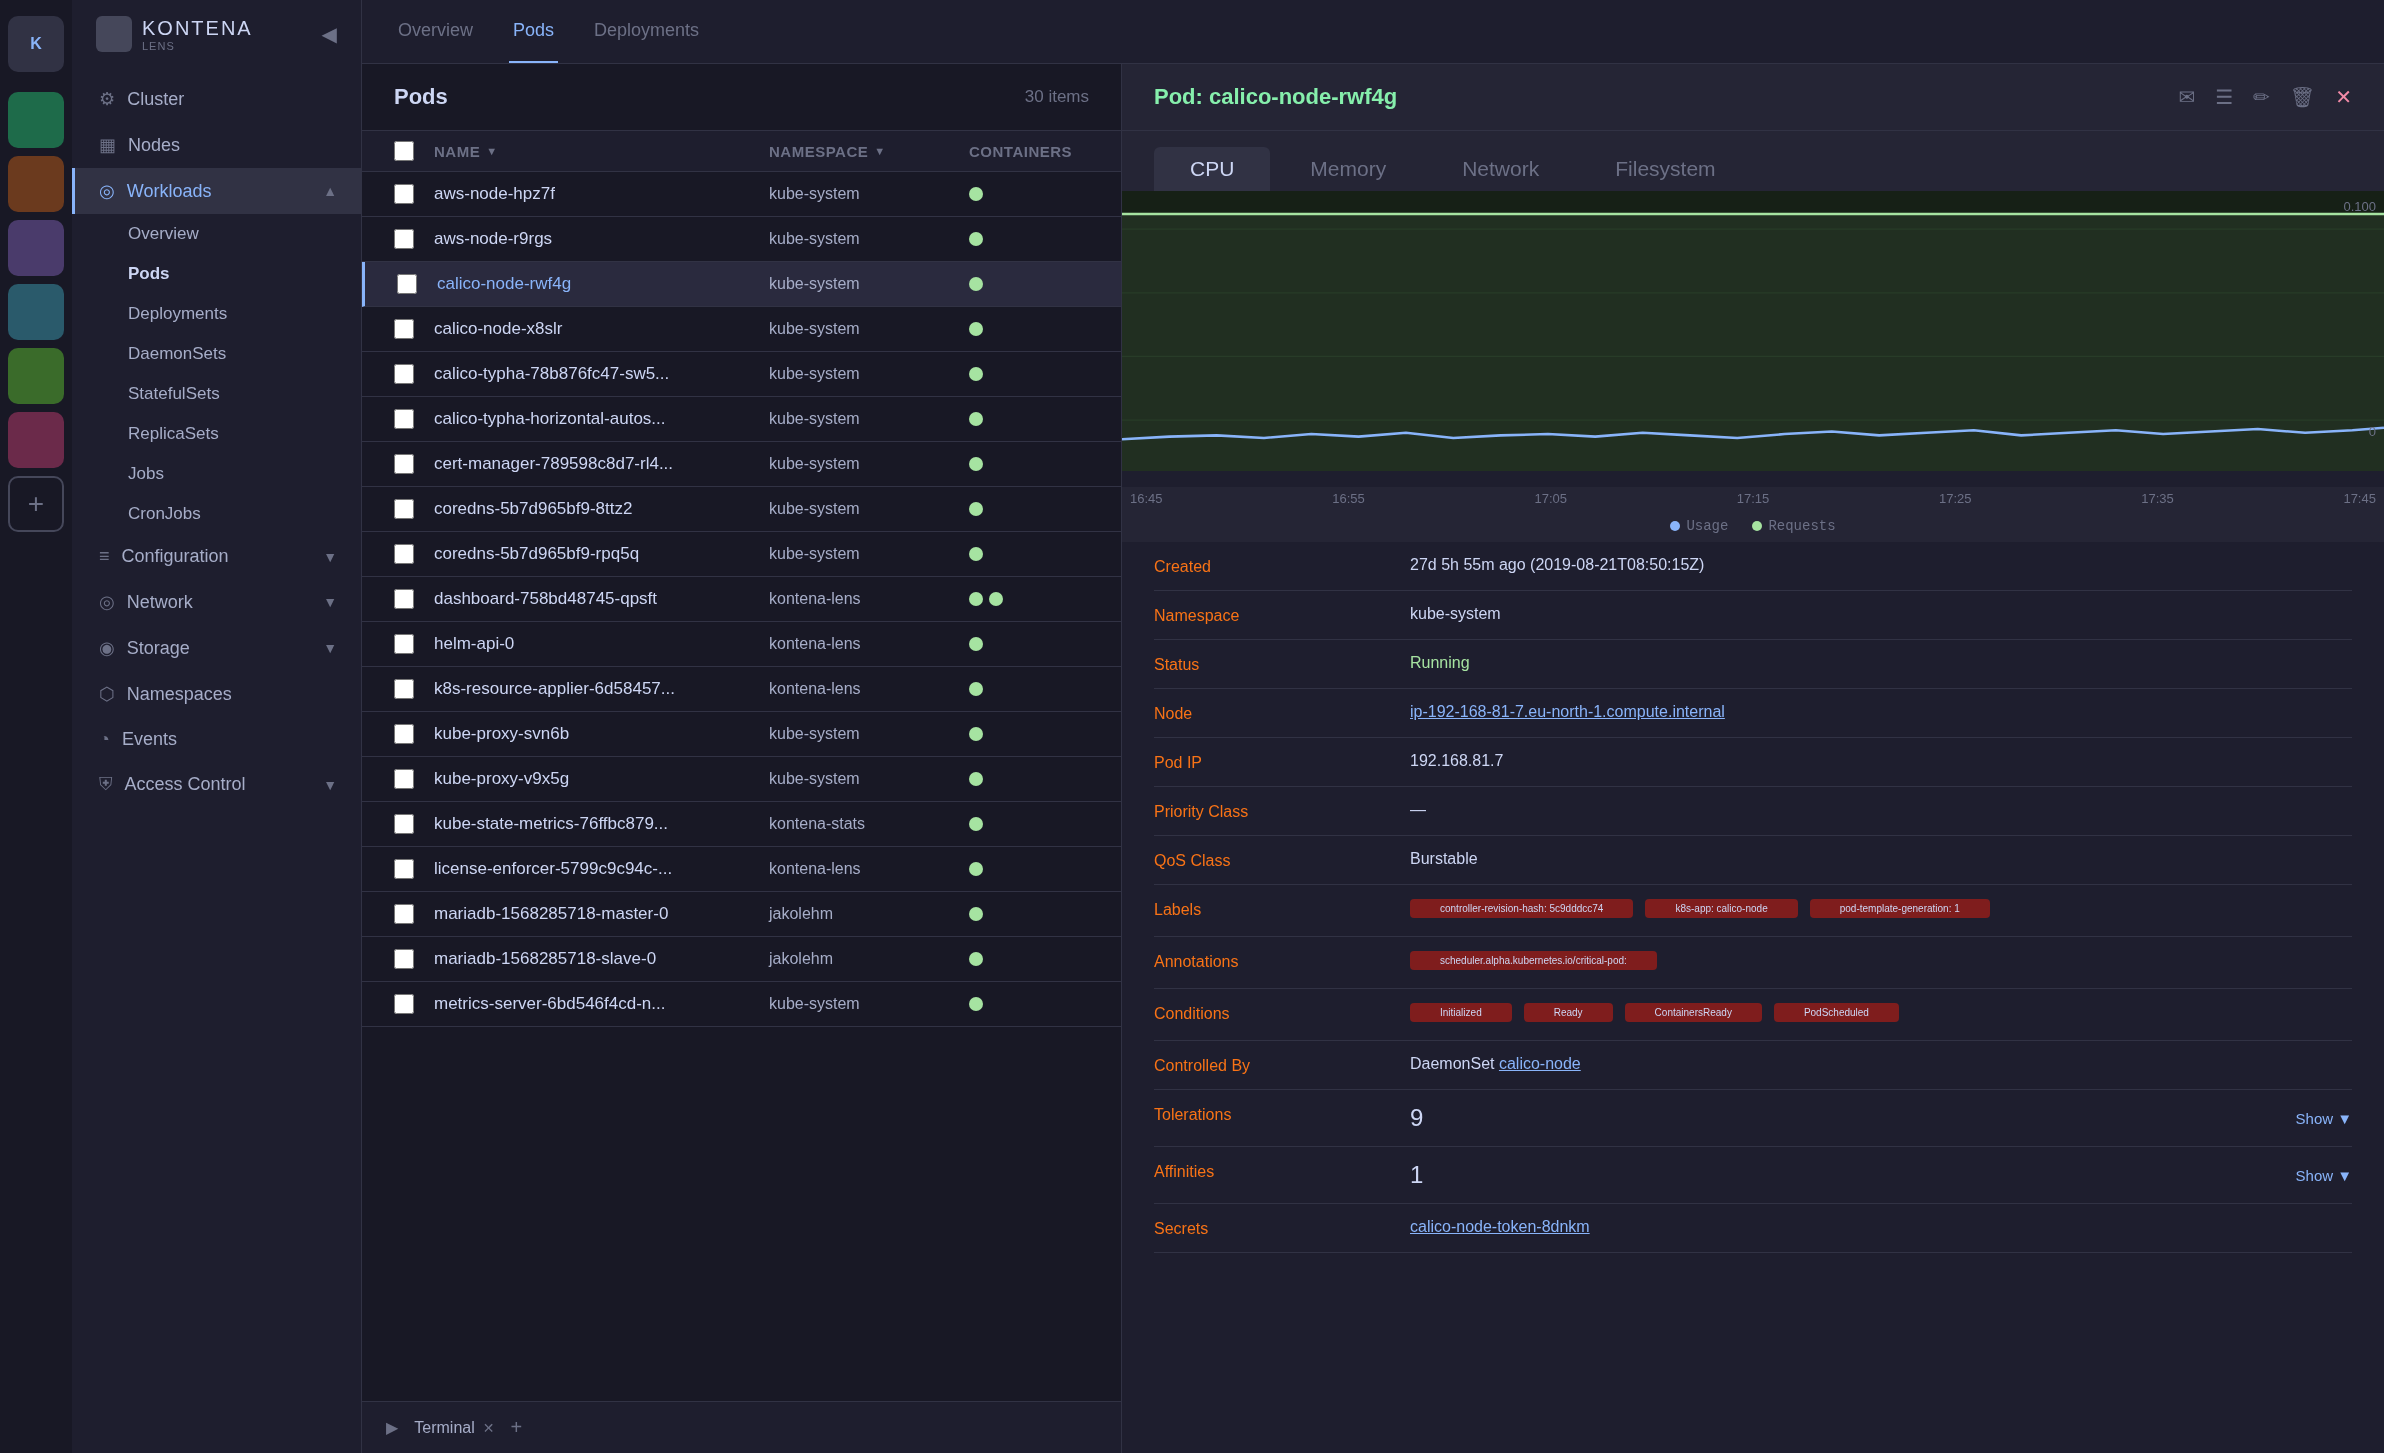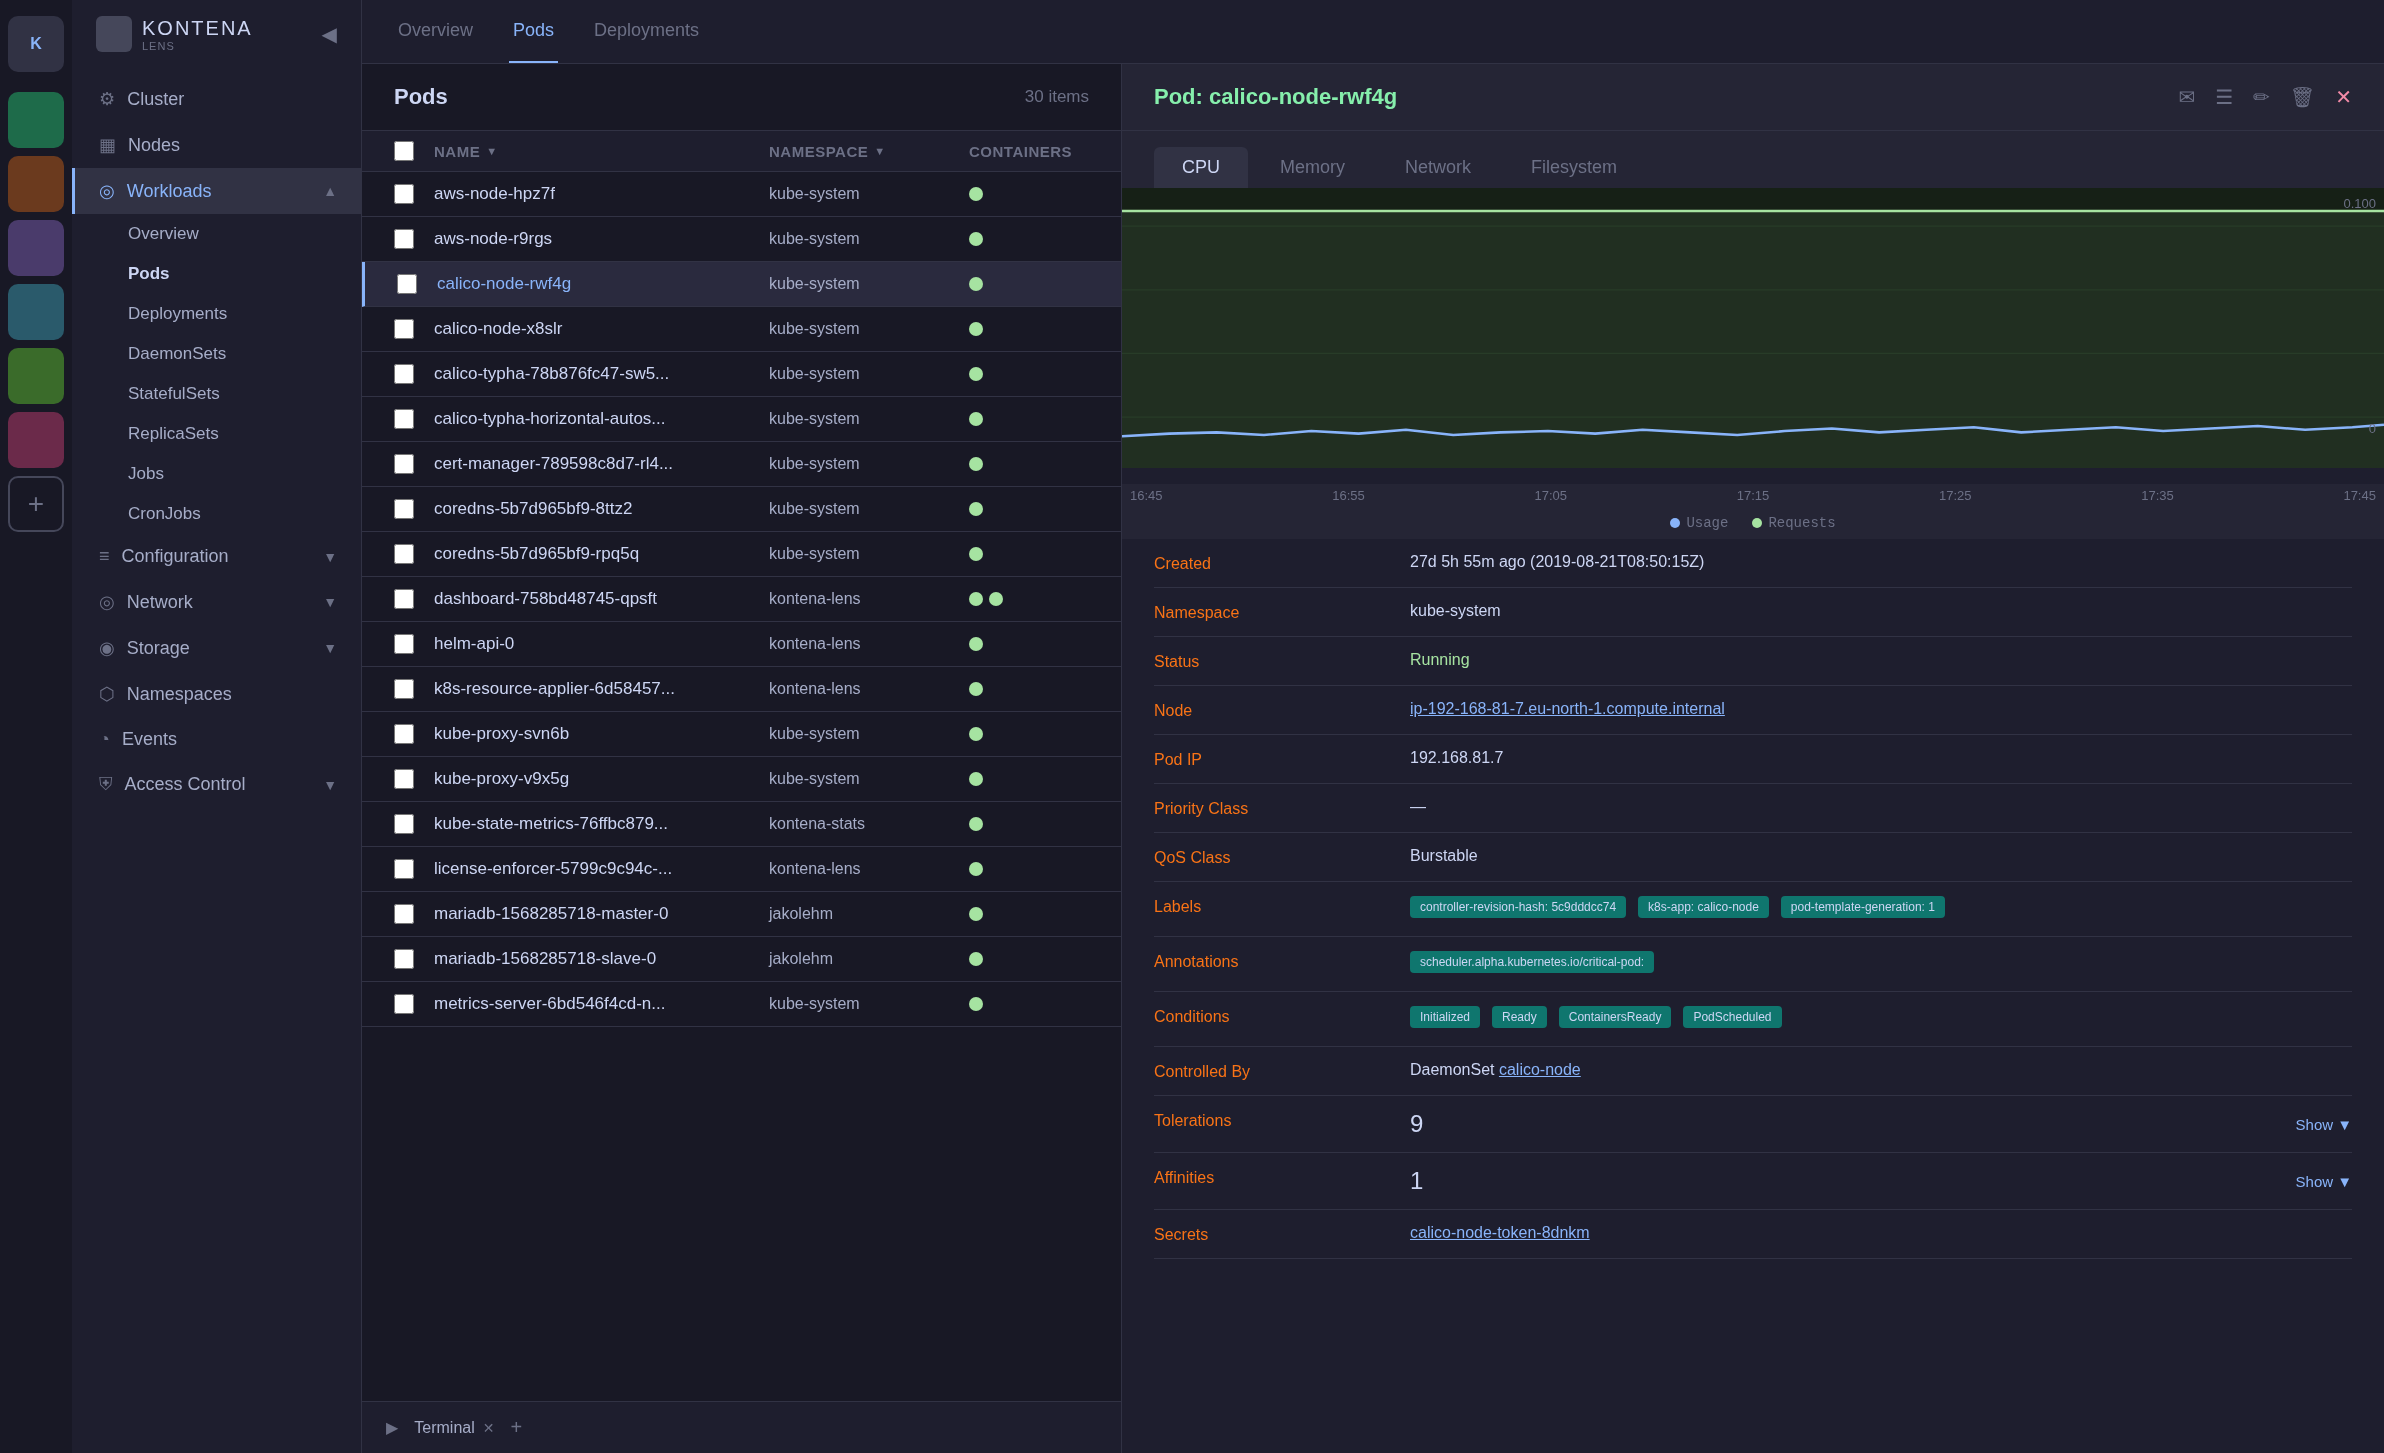--- a/index.html
+++ b/index.html
@@ -316,23 +316,23 @@
     .detail-action-btn.close { color: #f38ba8; }
 
     
     .chart-tabs {
       display: flex;
       gap: 4px;
       padding: 16px 32px 0;
       background: #252535;
     }
     .chart-tab {
-      padding: 10px 28px;
-      cursor: pointer;
-      font-size: 18px;
+      padding: 10px 36px;
+      cursor: pointer;
+      font-size: 21px;
       color: #6c7086;
       border-radius: 6px 6px 0 0;
     }
     .chart-tab.active {
       background: #313244;
       color: #cdd6f4;
     }
 
     
     .chart-container {
@@ -416,24 +416,24 @@
     }
     .info-value {
       font-size: 16px;
       color: #cdd6f4;
     }
     .info-value.green { color: #a6e3a1; }
     .info-value.link { color: #89b4fa; text-decoration: underline; cursor: pointer; }
 
     .badge {
       display: inline-block;
-      padding: 4px 10px;
+      padding: 4px 30px;
       border-radius: 4px;
-      font-size: 12px;
-      background: #0f766e;
+      font-size: 10px;
+      background: #7f1d1d;
       color: #cdd6f4;
       margin-right: 6px;
       margin-bottom: 4px;
     }
 
     .show-btn {
       color: #89b4fa;
       cursor: pointer;
       font-size: 15px;
       display: flex;

